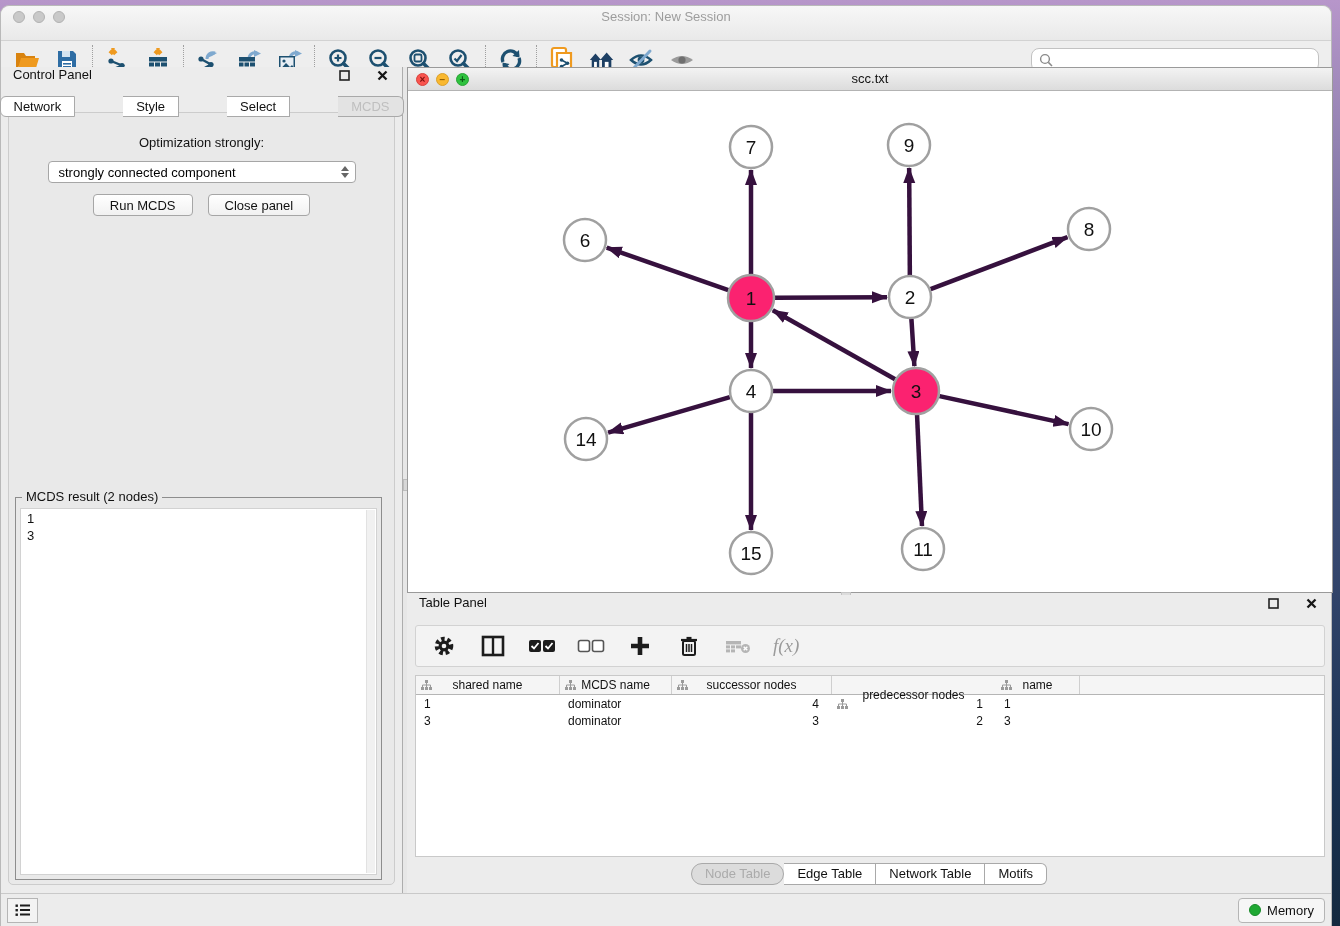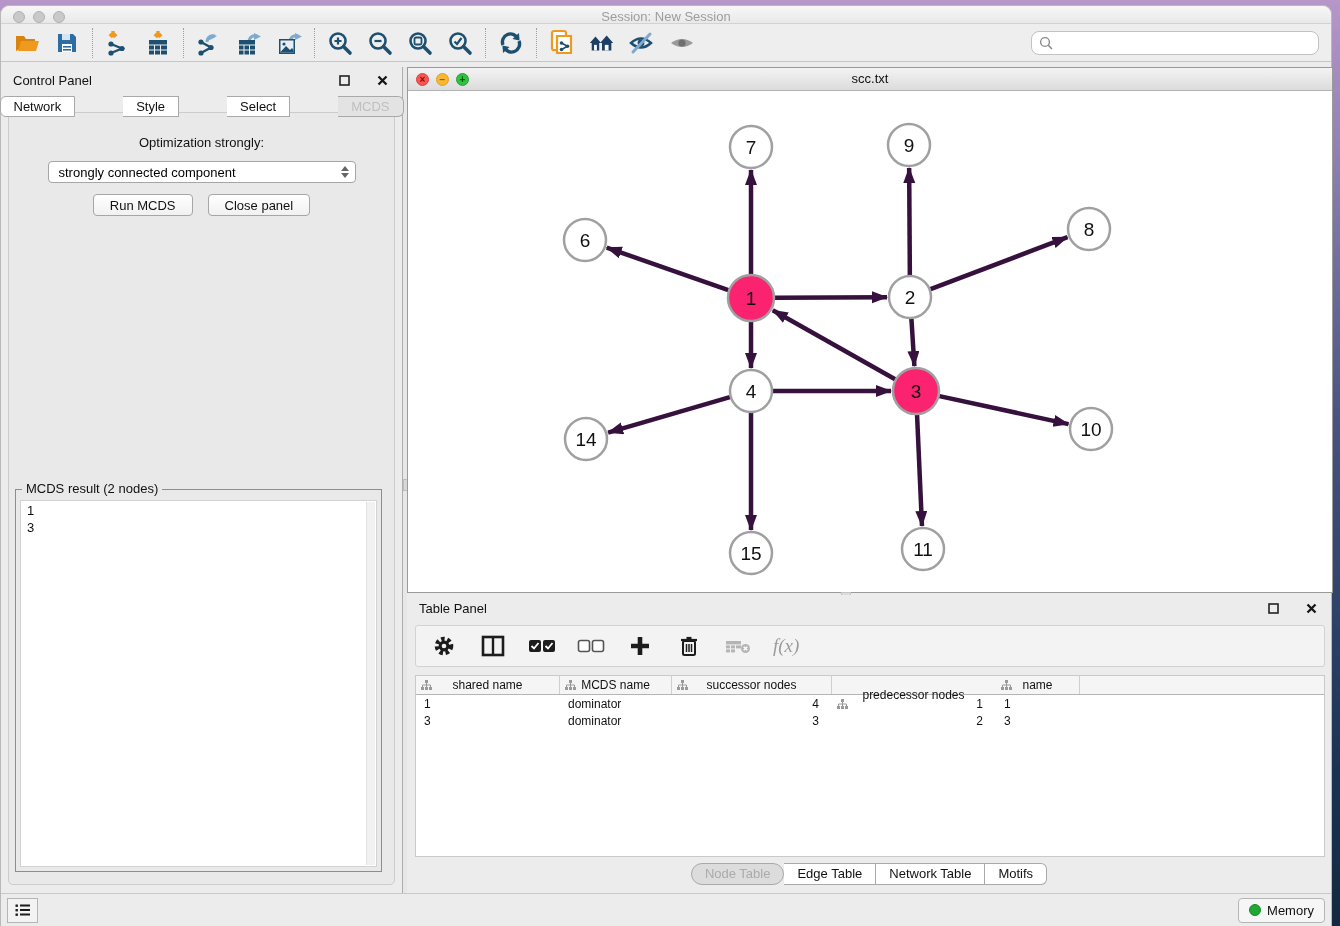--- a/index.html
+++ b/index.html
@@ -3,39 +3,39 @@
 <meta charset="utf-8">
 <style>
   * { margin:0; padding:0; box-sizing:border-box; }
   body { font-family:"Liberation Sans", sans-serif; }
   .screen { position:relative; width:1340px; height:926px; overflow:hidden;
     background:linear-gradient(180deg,#b796ca 0px,#9383b2 140px,#45537e 430px,#1a3252 780px,#14293f 926px); }
   .window { position:absolute; left:0; top:5px; width:1332px; height:921px;
     background:#ececec; border-radius:9px 9px 0 0; border:1px solid #b9b9b9; border-bottom:none; }
 
   
-  .titlebar { position:relative; height:18px; background:linear-gradient(#f7f7f7,#e9e9e9);
+  .titlebar { position:relative; height:35px; background:linear-gradient(#f7f7f7,#e9e9e9);
     border-bottom:1px solid #d2d2d2; border-radius:9px 9px 0 0; }
   .traffic { position:absolute; left:12px; top:5px; display:flex; gap:8px; }
   .tdot { width:12px; height:12px; border-radius:50%; background:#c9c9c9; border:1px solid #b2b2b2; }
   .titlebar .wtitle { text-align:center; line-height:22px; font-size:13px; color:#9d9d9d; }
 
   
   .toolbar { height:38px; background:#eeeeee; border-bottom:1px solid #c6c6c6;
     display:flex; align-items:center; padding:0 12px; }
   .tbgroup { display:flex; align-items:center; gap:12px; }
   .tbsep { width:0; height:30px; border-left:1px dotted #9f9f9f; margin:0 11px; }
   .tbicon { width:28px; height:28px; display:flex; align-items:center; justify-content:center; cursor:default; }
   .search { margin-left:auto; width:288px; height:24px; background:#fff; border:1px solid #c2c2c2;
     border-radius:8px; display:flex; align-items:center; padding:0 7px; gap:5px; }
   .search input { border:none; outline:none; flex:1; font-size:13px; font-family:inherit; background:transparent; }
 
   
   .control-panel { position:absolute; left:0; top:61px; width:401px; bottom:33px; background:#ececec; }
-  .panel-header { height:26px; display:flex; align-items:center; padding:0 12px; gap:22px; }
+  .panel-header { height:26px; display:flex; padding:0 12px; gap:22px; }
   .panel-header .ptitle { font-size:13px; color:#111; flex:1; }
   .mini-btn { width:16px; height:16px; display:flex; align-items:center; justify-content:center; }
   .cp-tabs { position:relative; z-index:2; display:flex; justify-content:center; margin-top:3px;gap:48px; }
   .tab { height:21px; line-height:19px; padding:0 13px; font-size:13px; background:#fff;
     border:1px solid #a9a9a9; border-left-width:0; color:#111; }
   .tab:first-child { border-left-width:1px; border-radius:6px 0 0 6px; }
   .tab:last-child { border-radius:0 6px 6px 0; }
   .tab.active-dim { background:#e3e3e3; color:#bfbfbf; }
   .cp-body { position:absolute; left:7px; right:7px; top:45px; bottom:8px;
     background:#e9e9e9; border:1px solid #cccccc; border-radius:5px; }
@@ -43,21 +43,21 @@
   .opt-select { margin:11px auto 0; width:308px; height:22px; background:#fff; border:1px solid #a6a6a6;
     border-radius:4px; display:flex; align-items:center; padding:0 4px 0 10px; font-size:13px; }
   .opt-select .val { flex:1; }
   .stepper { display:flex; flex-direction:column; align-items:center; gap:2px; padding-right:2px; }
   .stepper i { width:0; height:0; border-left:4px solid transparent; border-right:4px solid transparent; display:block; }
   .stepper .up { border-bottom:5px solid #666; }
   .stepper .dn { border-top:5px solid #666; }
   .btn-row { display:flex; justify-content:center; gap:15px; margin-top:11px; }
   .pbtn { height:22px; padding:0 16px; font-size:13px; background:linear-gradient(#ffffff,#f1f1f1);
     border:1px solid #a6a6a6; border-radius:4px; color:#111; font-family:inherit; }
-  .result-group { position:absolute; left:6px; right:12px; bottom:12px; height:383px; border:1px solid #8d8d8d; }
+  .result-group { position:absolute; left:6px; right:12px; bottom:4px; height:383px; border:1px solid #8d8d8d; }
   .result-legend { position:absolute; top:-9px; left:6px; background:#e9e9e9; padding:0 4px; font-size:13px; color:#111; }
   .result-box { position:absolute; left:4px; right:4px; top:10px; bottom:4px; background:#fff; border:1px solid #d2d2d2; }
   .result-scroll { position:absolute; right:1px; top:1px; bottom:1px; width:9px; background:#f1f1f1; border-left:1px solid #e2e2e2; }
   .result-text { padding:1px 6px; font-size:13px; line-height:17px; color:#111; white-space:pre; }
 
   
   .v-splitter { position:absolute; left:401px; width:5px; top:61px; bottom:33px; background:#e7e7e7; border-left:1px solid #adadad; }
   .v-grip { position:absolute; top:412px; left:0px; width:5px; height:12px; background:#d7d7d7; border:1px solid #bdbdbd; }
   .h-grip { position:absolute; left:433px; top:524px; width:10px; height:5px; background:#dcdcdc; border:1px solid #c4c4c4; }
 

